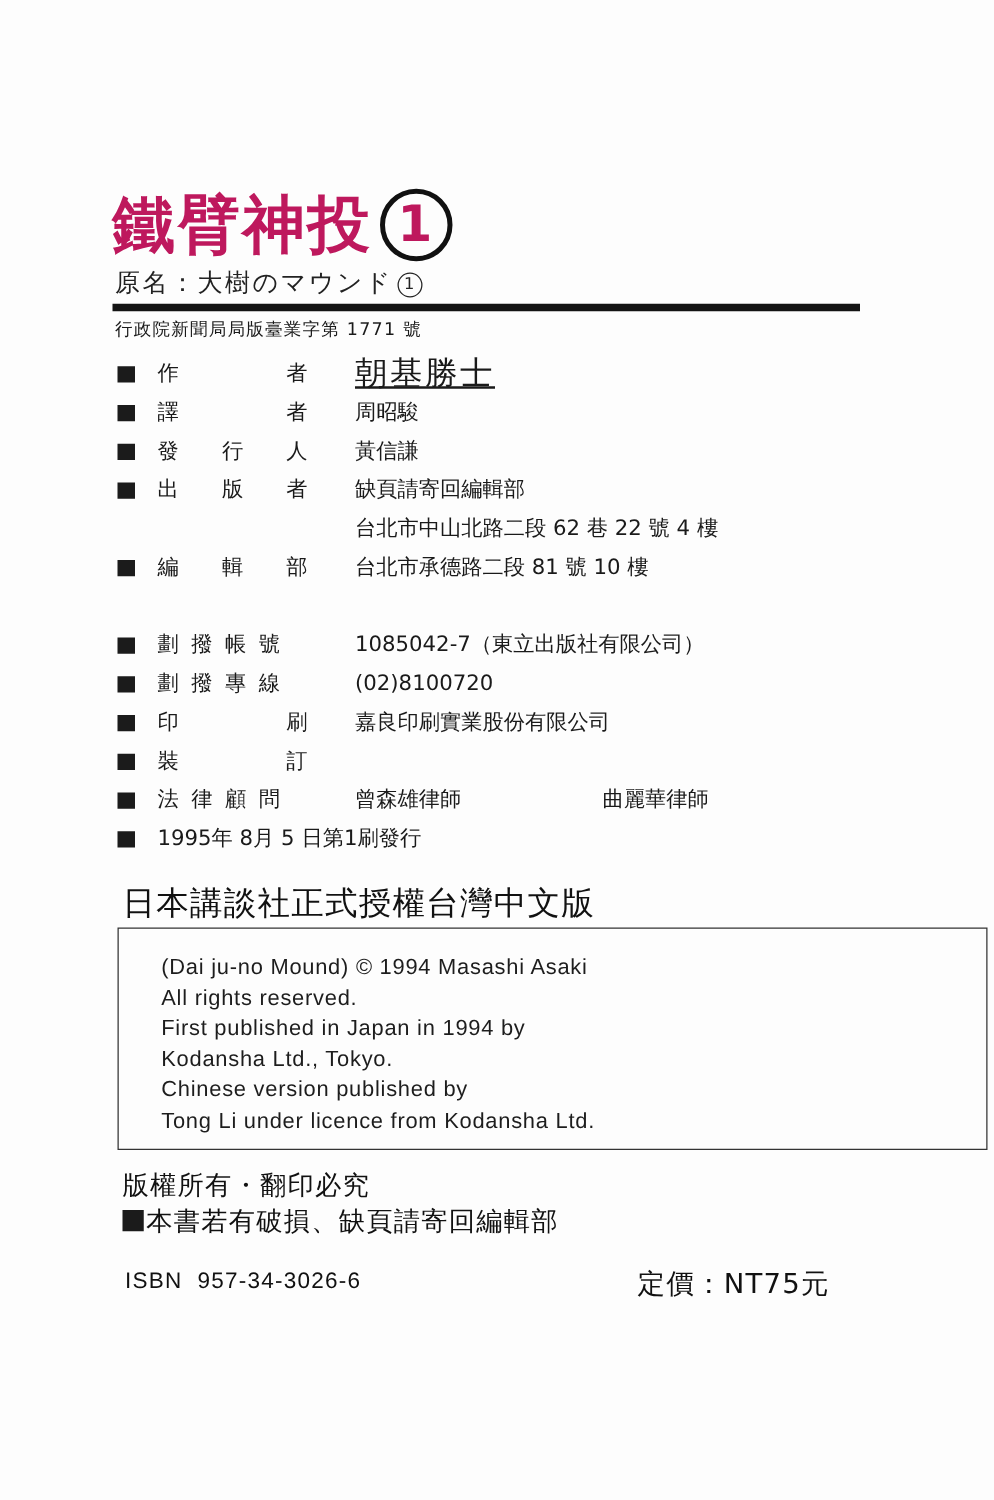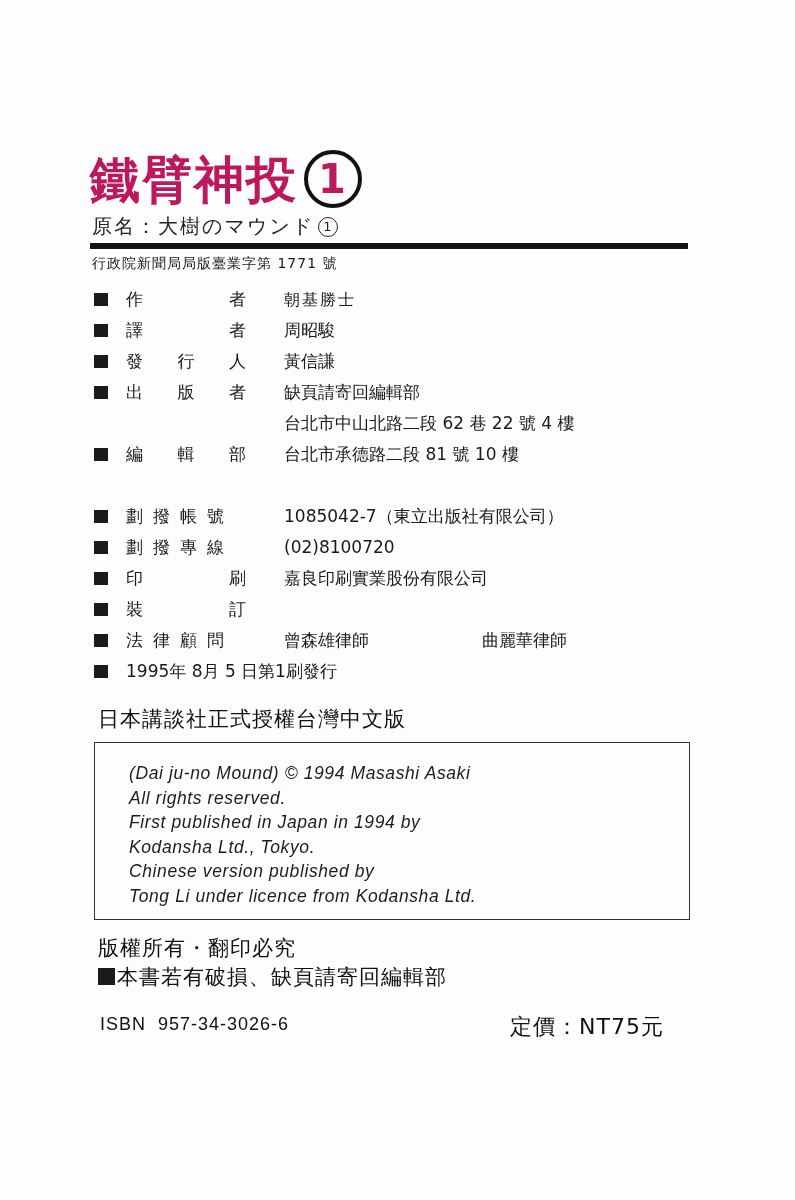--- a/index.html
+++ b/index.html
@@ -97,21 +97,21 @@
       width: 120px;
       display: flex;
       justify-content: space-between;
     }
     .row .lbl.wide { width: 98px; }
     .row .val {
       position: absolute;
       left: 192px;
       white-space: pre;
     }
-    .row .val.big { font-size: 16px; letter-spacing: 2px; }
+    .row .val.big { font-size: 26px; letter-spacing: 2px; text-decoration: underline; }
     .row .val2 {
       position: absolute;
       left: 390px;
       white-space: pre;
     }
     .phone-icon {
       display: inline-block;
       width: 15px; height: 14px;
       background: #1a1a1a;
       border-radius: 2px;
@@ -123,37 +123,36 @@
       content: "";
       position: absolute;
       left: 3px; top: 3px;
       width: 9px; height: 6px;
       border-radius: 4px 4px 1px 1px;
       background: #fff;
     }
     .auth {
       position: absolute;
       left: 98px; top: 705px;
-      font-size: 21px;
+      font-size: 26px;
       letter-spacing: 1px;
       color: #111;
     }
     .box {
       position: absolute;
       left: 94px; top: 742px;
-      width: 596px; height: 178px;
+      width: 696px; height: 178px;
       border: 1.5px solid #333;
       box-sizing: border-box;
       padding: 18px 0 0 34px;
       font-family: "Liberation Sans", "DejaVu Sans", sans-serif;
       font-size: 17.5px;
       line-height: 24.5px;
       color: #1d1d1d;
       letter-spacing: 0.6px;
-      font-style: italic;
     }
     .box .line { white-space: pre; }
     .rights {
       position: absolute;
       left: 98px; top: 934px;
       font-size: 21px;
       letter-spacing: 1px;
       color: #111;
     }
     .damage {

